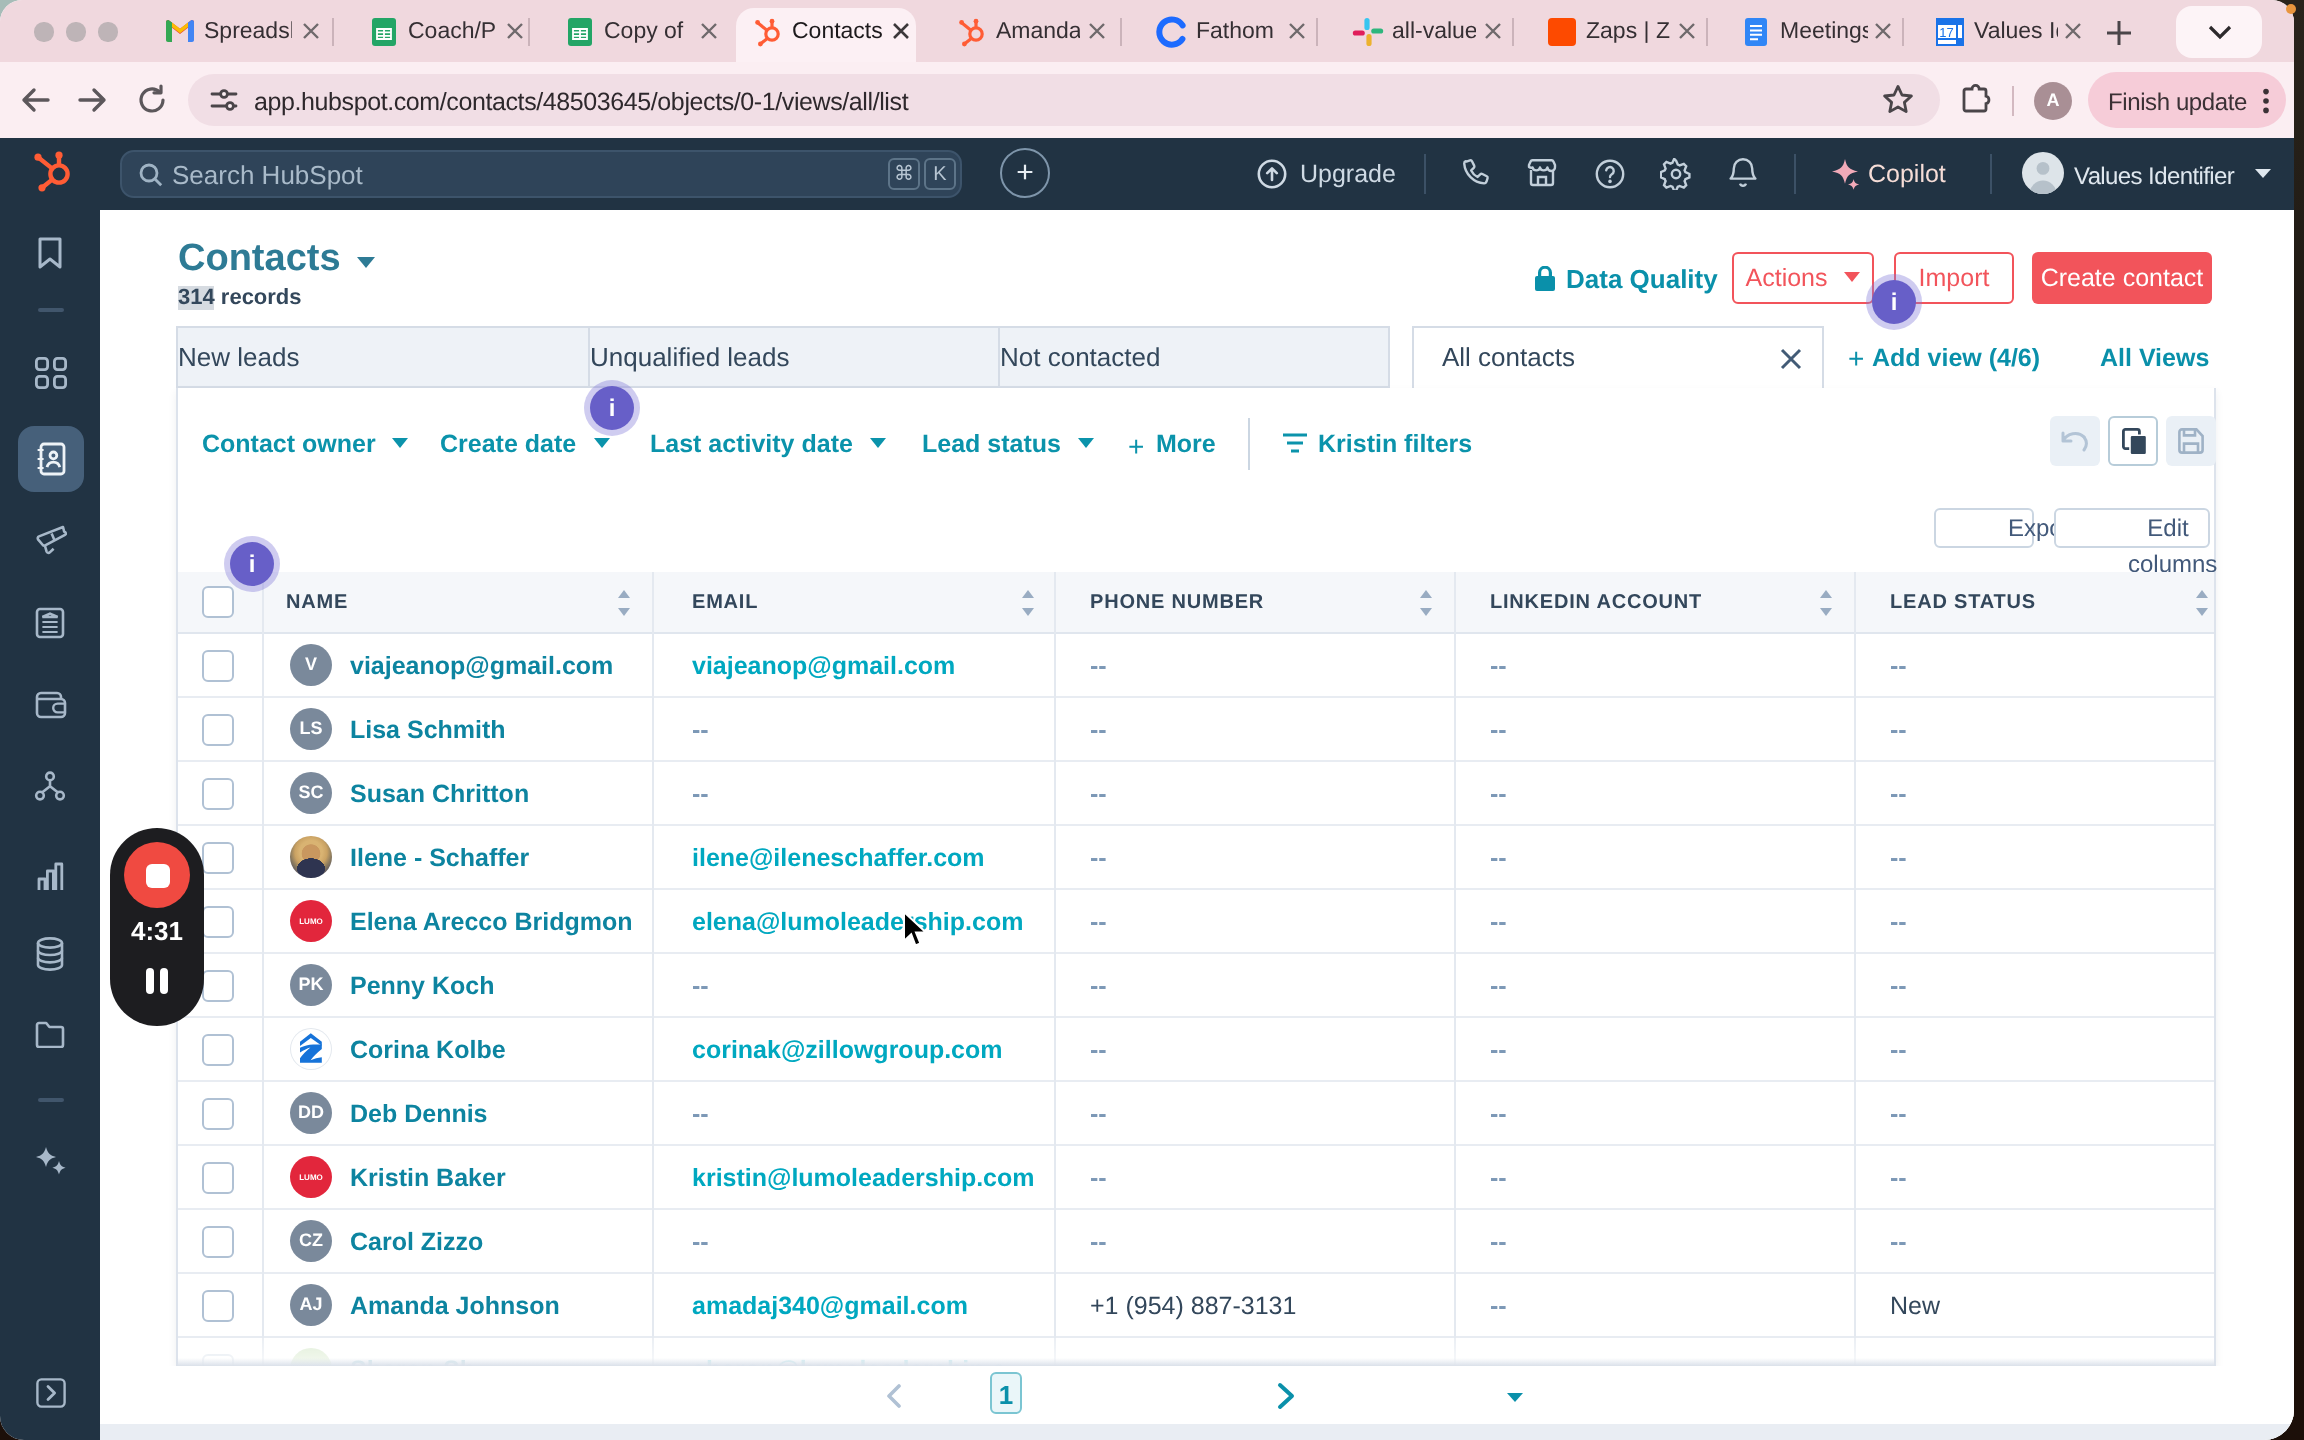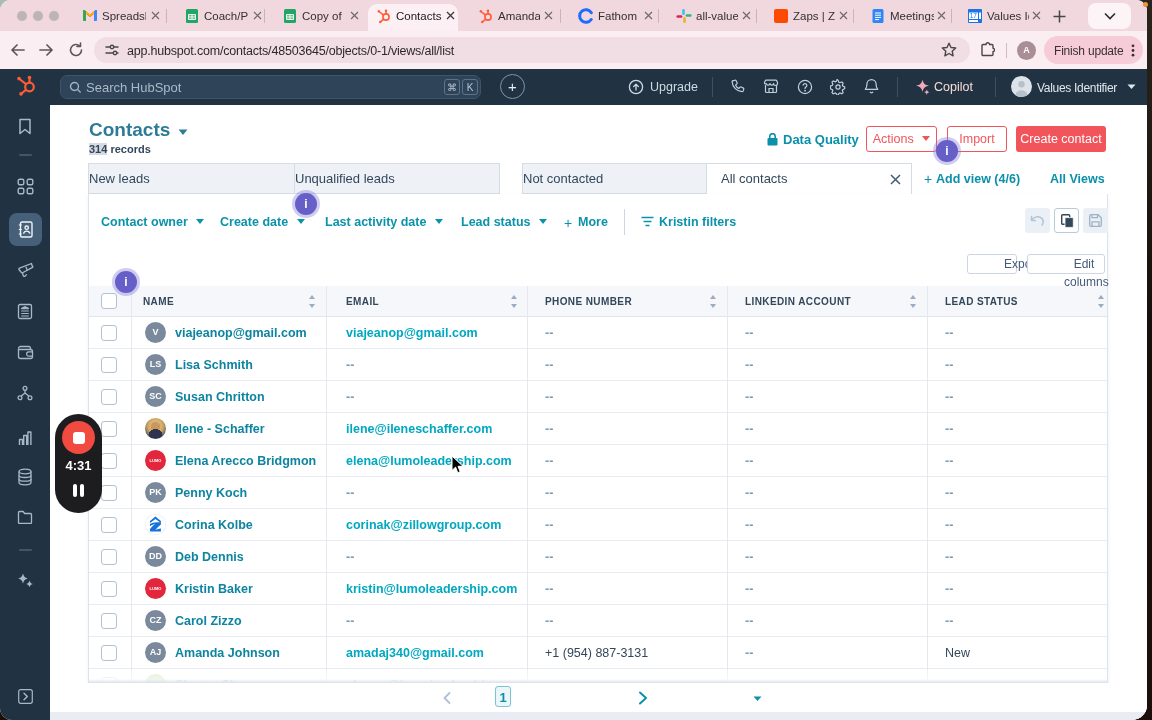--- a/index.html
+++ b/index.html
@@ -466,21 +466,21 @@
     <div id="dq"><svg width="11" height="13" viewBox="0 0 11 13" style="vertical-align:-2px;margin-right:5px">
           <rect x="0.5" y="5" width="10" height="7.5" rx="1" fill="#0a90aa"></rect>
           <path d="M2.8 5V3.3a2.7 2.7 0 0 1 5.4 0V5" stroke="#0a90aa" stroke-width="1.6" fill="none"></path>
         </svg>Data Quality</div>
     <div class="obtn" style="left:816px;width:71px;line-height:24px">Actions <span class="fcaret" style="border-top-color:#f2545b"></span></div>
     <div class="obtn" style="left:897px;width:60px;line-height:24px">Import</div>
     <div id="createbtn">Create contact</div>
 
     <div class="vtab" style="left:38px;width:207px">New leads</div>
     <div class="vtab" style="left:244px;width:206px">Unqualified leads</div>
-    <div class="vtab" style="left:472px;width:196px">Not contacted</div>
+    <div class="vtab" style="left:449px;width:196px">Not contacted</div>
     <div id="vactive">All contacts
       <svg width="11" height="11" viewBox="0 0 11 11" style="position:absolute;left:183px;top:10px">
           <path d="M1 1l9 9M10 1l-9 9" stroke="#425b76" stroke-width="1.5"></path>
         </svg>
     </div>
     <div class="tlink" style="left:874px;top:66px;font-weight:normal;font-size:14px">+</div>
     <div class="tlink" style="left:886px;top:67px">Add view (4/6)</div>
     <div class="tlink" style="left:1000px;top:67px">All Views</div>
 
     <div id="card"></div>

